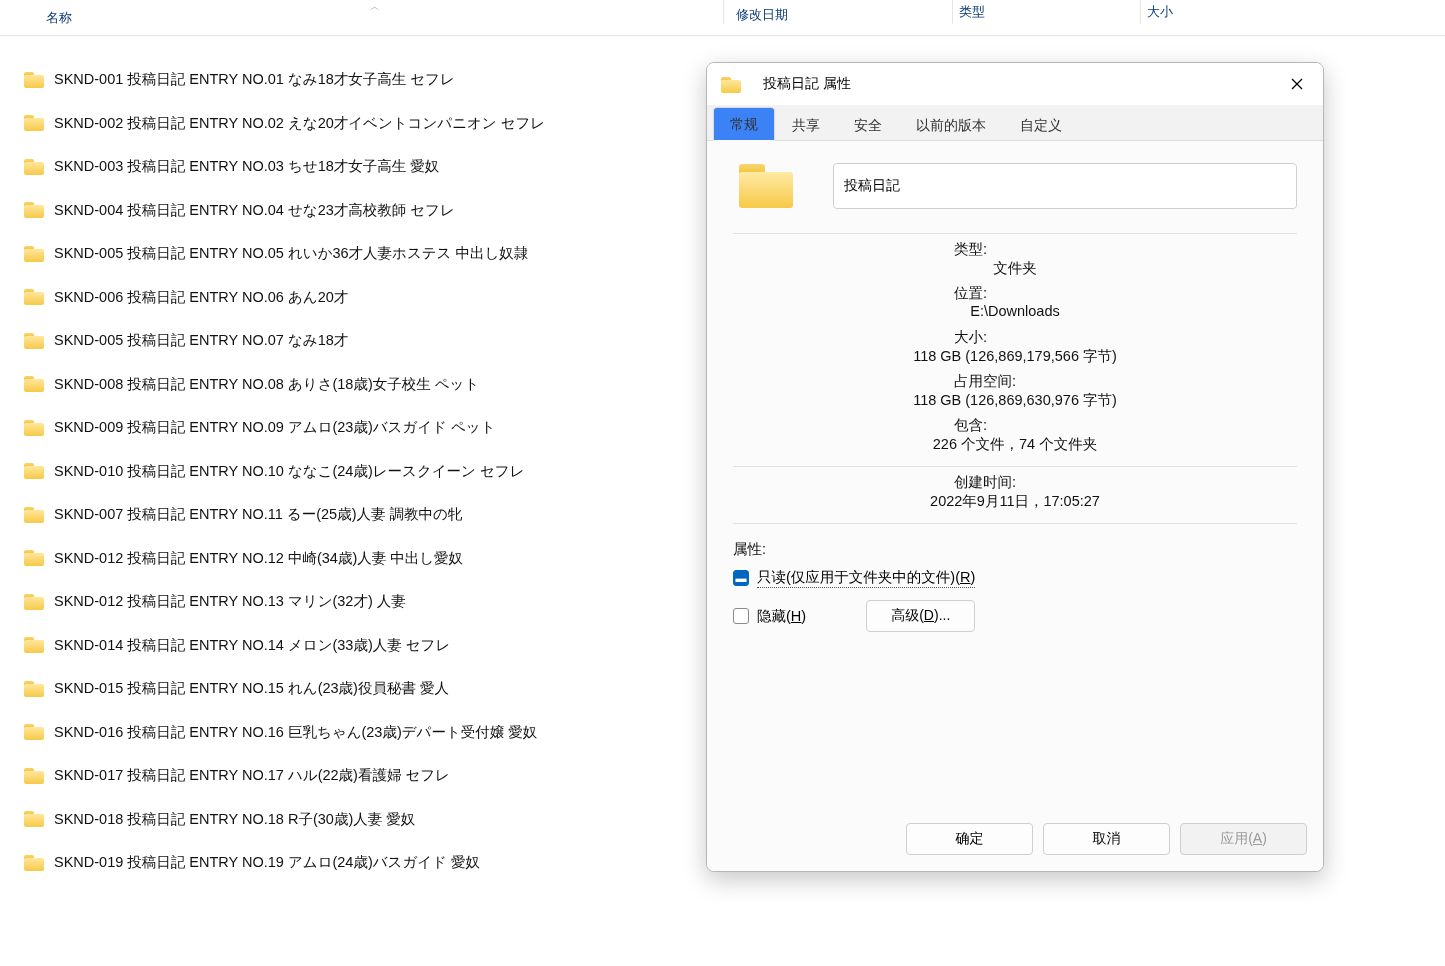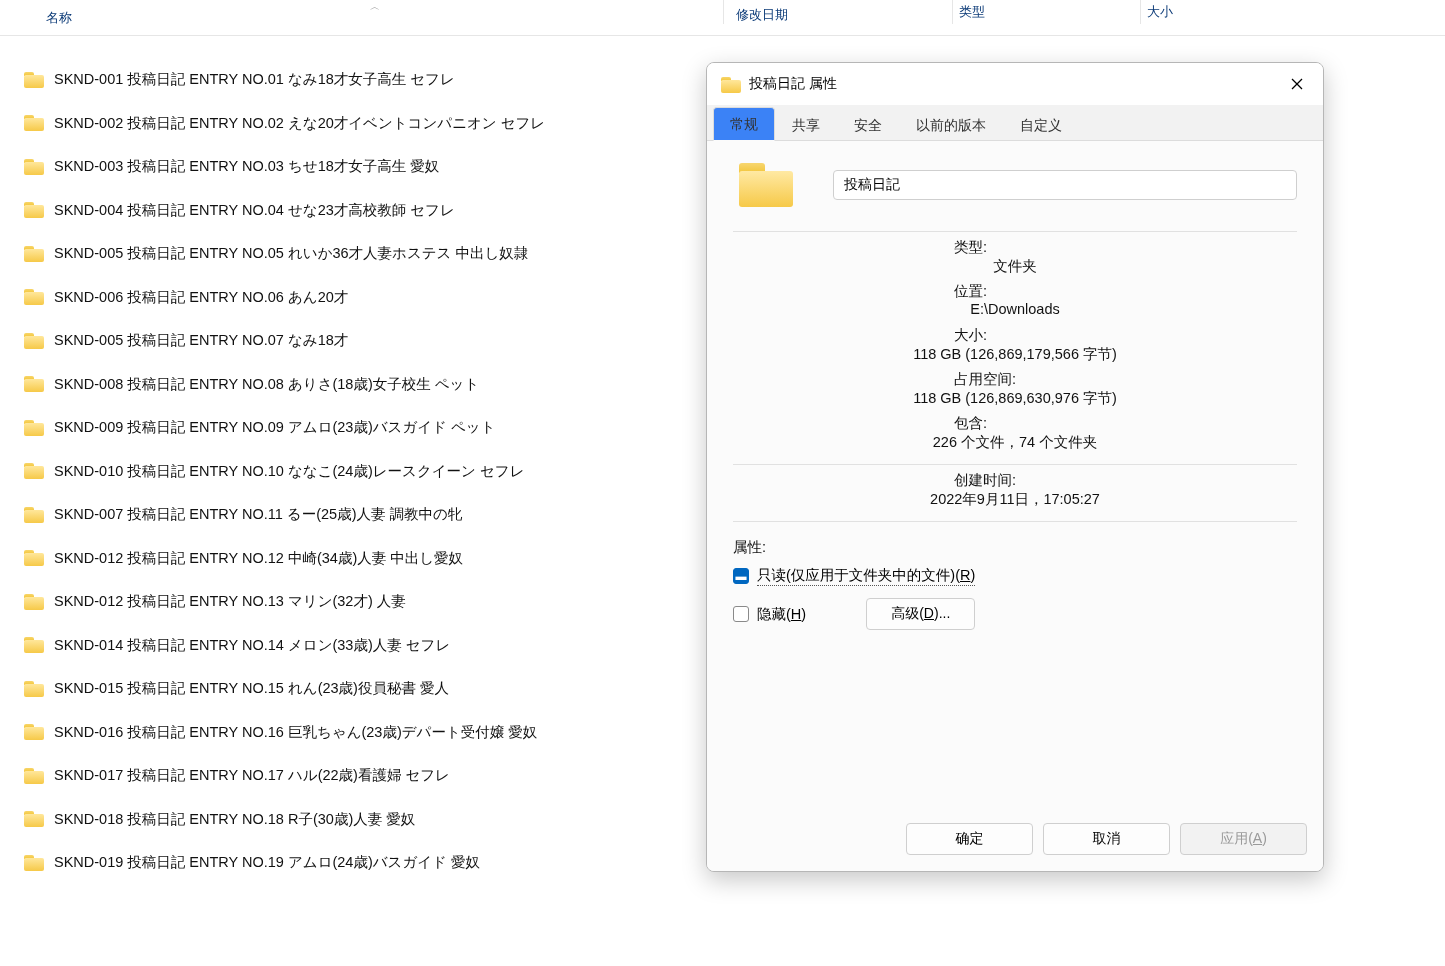--- a/index.html
+++ b/index.html
@@ -102,21 +102,21 @@
     box-shadow: 0 8px 24px rgba(0,0,0,0.22);
     display: flex;
     flex-direction: column;
     overflow: hidden;
   }
   .titlebar {
     height: 42px;
     display:flex;
     align-items:center;
     padding: 0 4px 0 14px;
-    gap: 10px;
+    gap: 24px;
     background:#fff;
   }
   .titlebar .folder-icon { width:18px; height:15px; }
   .titlebar .title-text { flex:1; font-size:14px; }
   .close-btn {
     width: 44px; height: 100%;
     display:flex; align-items:center; justify-content:center;
     font-size:14px; color:#333;
     cursor:pointer;
   }
@@ -174,21 +174,21 @@
   }
   .big-folder::after{
     content:"";
     position:absolute;left:0;top:8px;
     width:54px;height:36px;
     background:linear-gradient(#ffe9a3,#f6c948);
     border-radius:3px;
   }
   .name-input {
     flex:1;
-    height: 30px;
+    height: 46px;
     border:1px solid #cfcfcf;
     border-radius:4px;
     padding: 0 10px;
     font-size:14px;
     background:#fff;
   }
 
   .hr {
     height:0;
     border-top:1px solid #e1e1e1;

